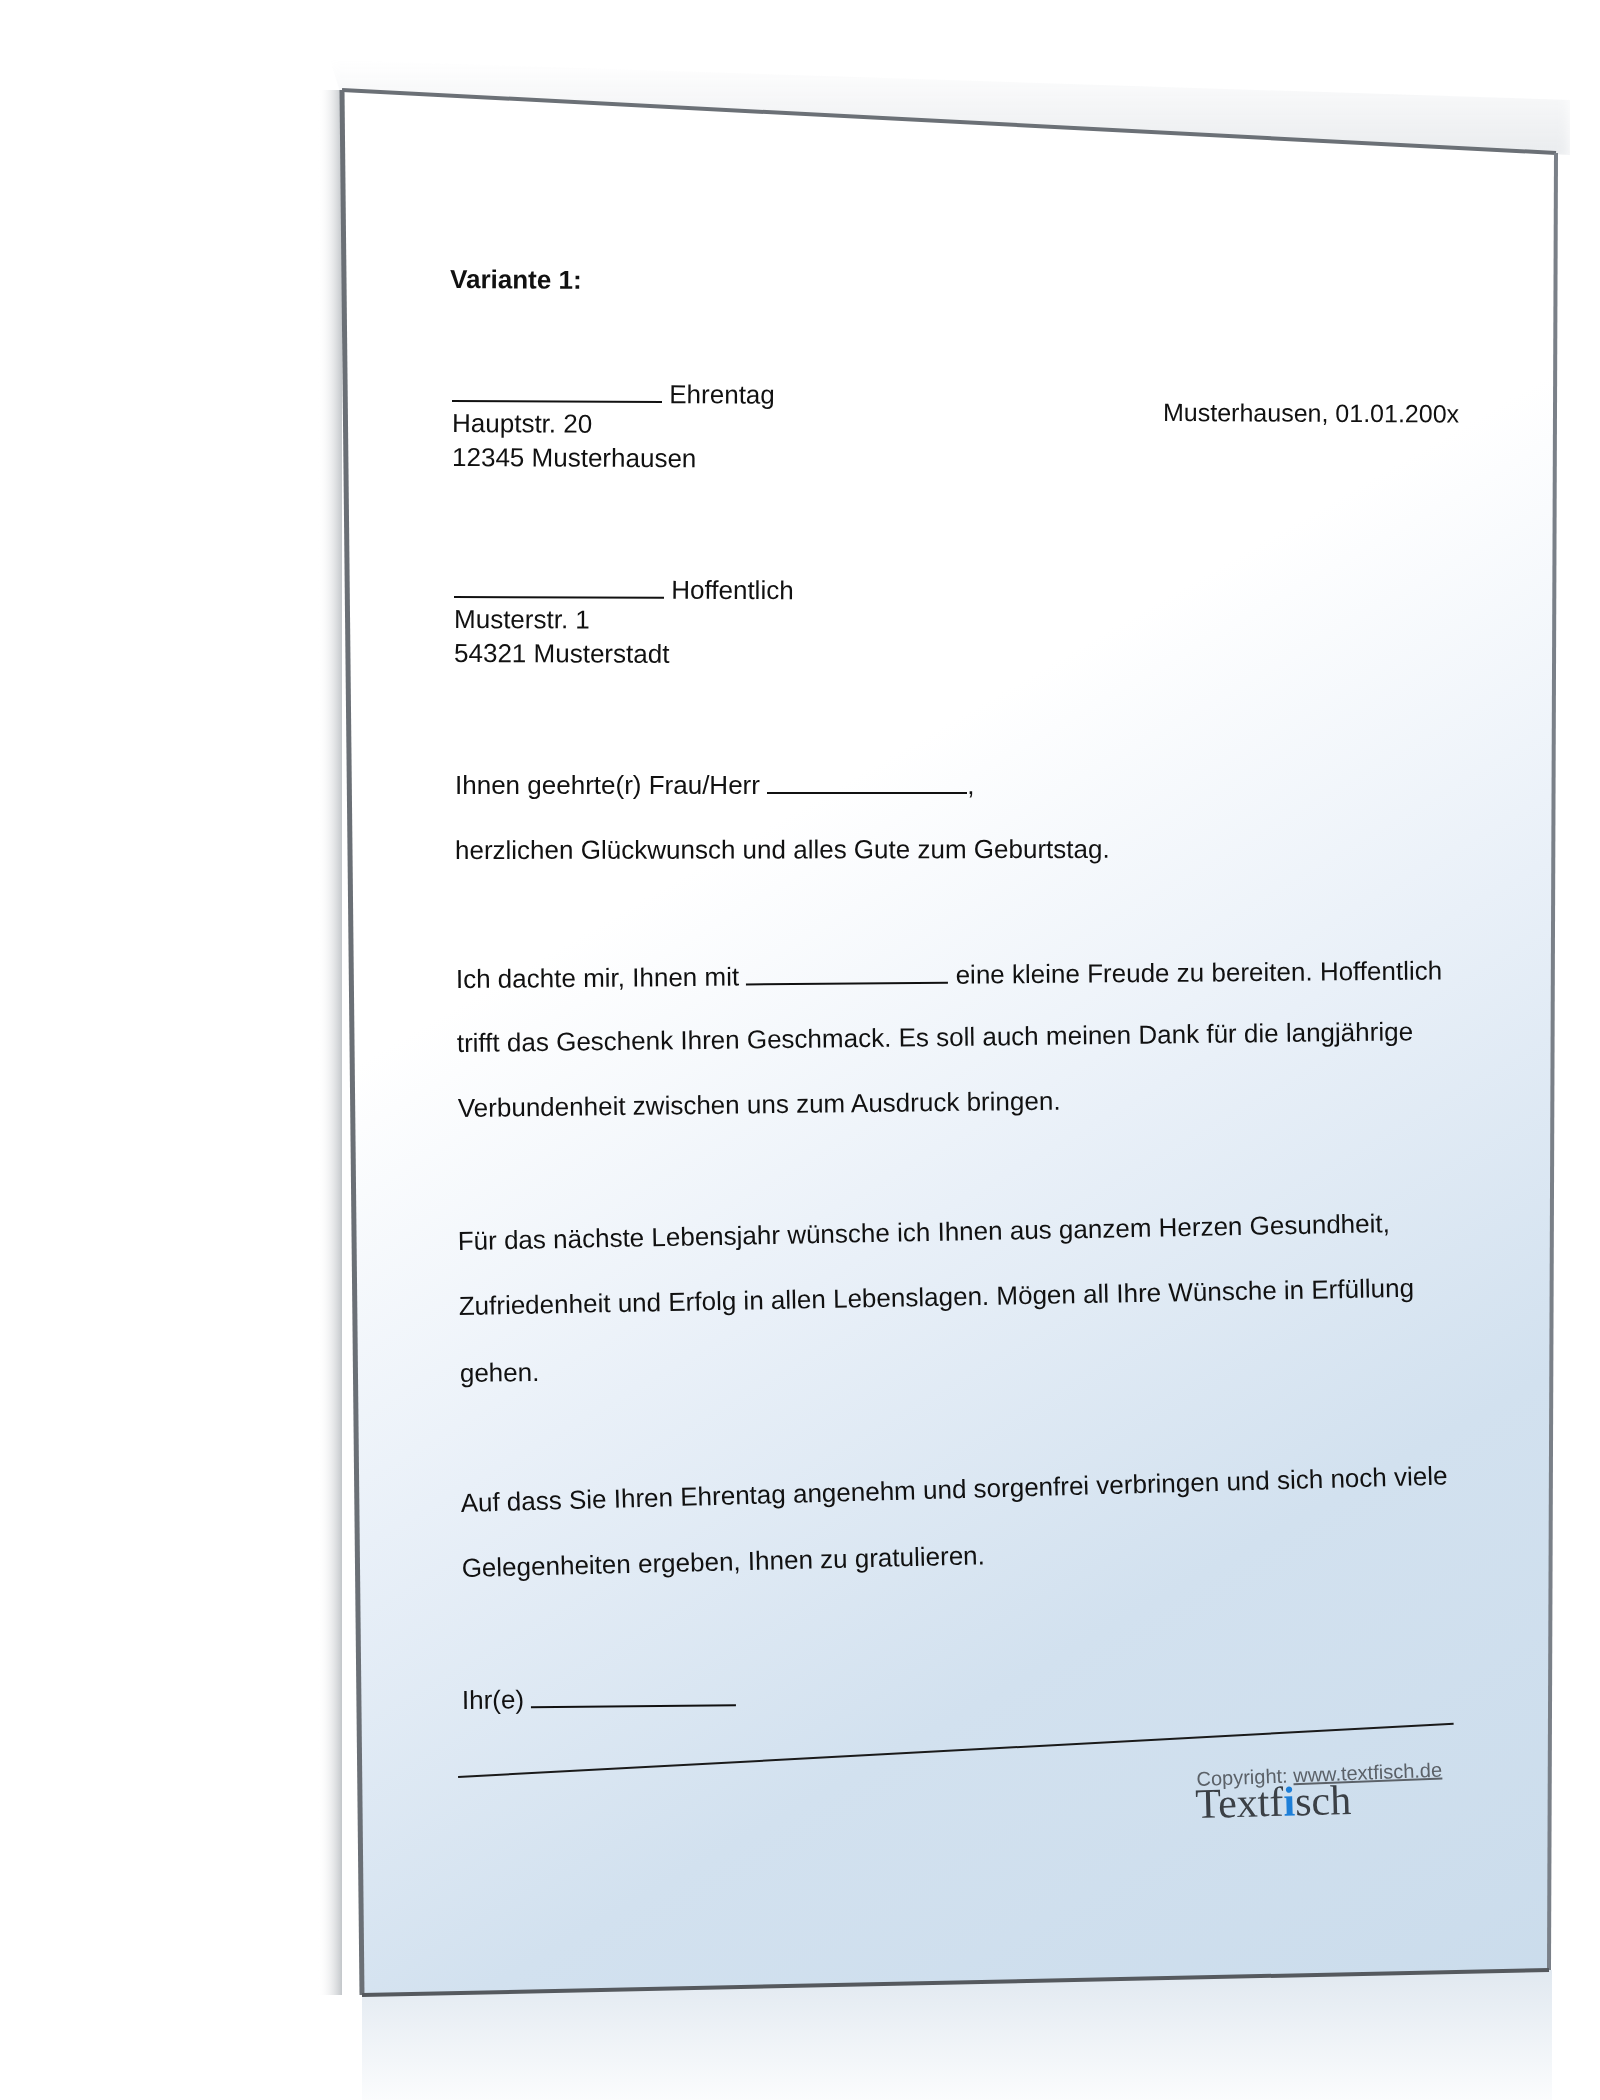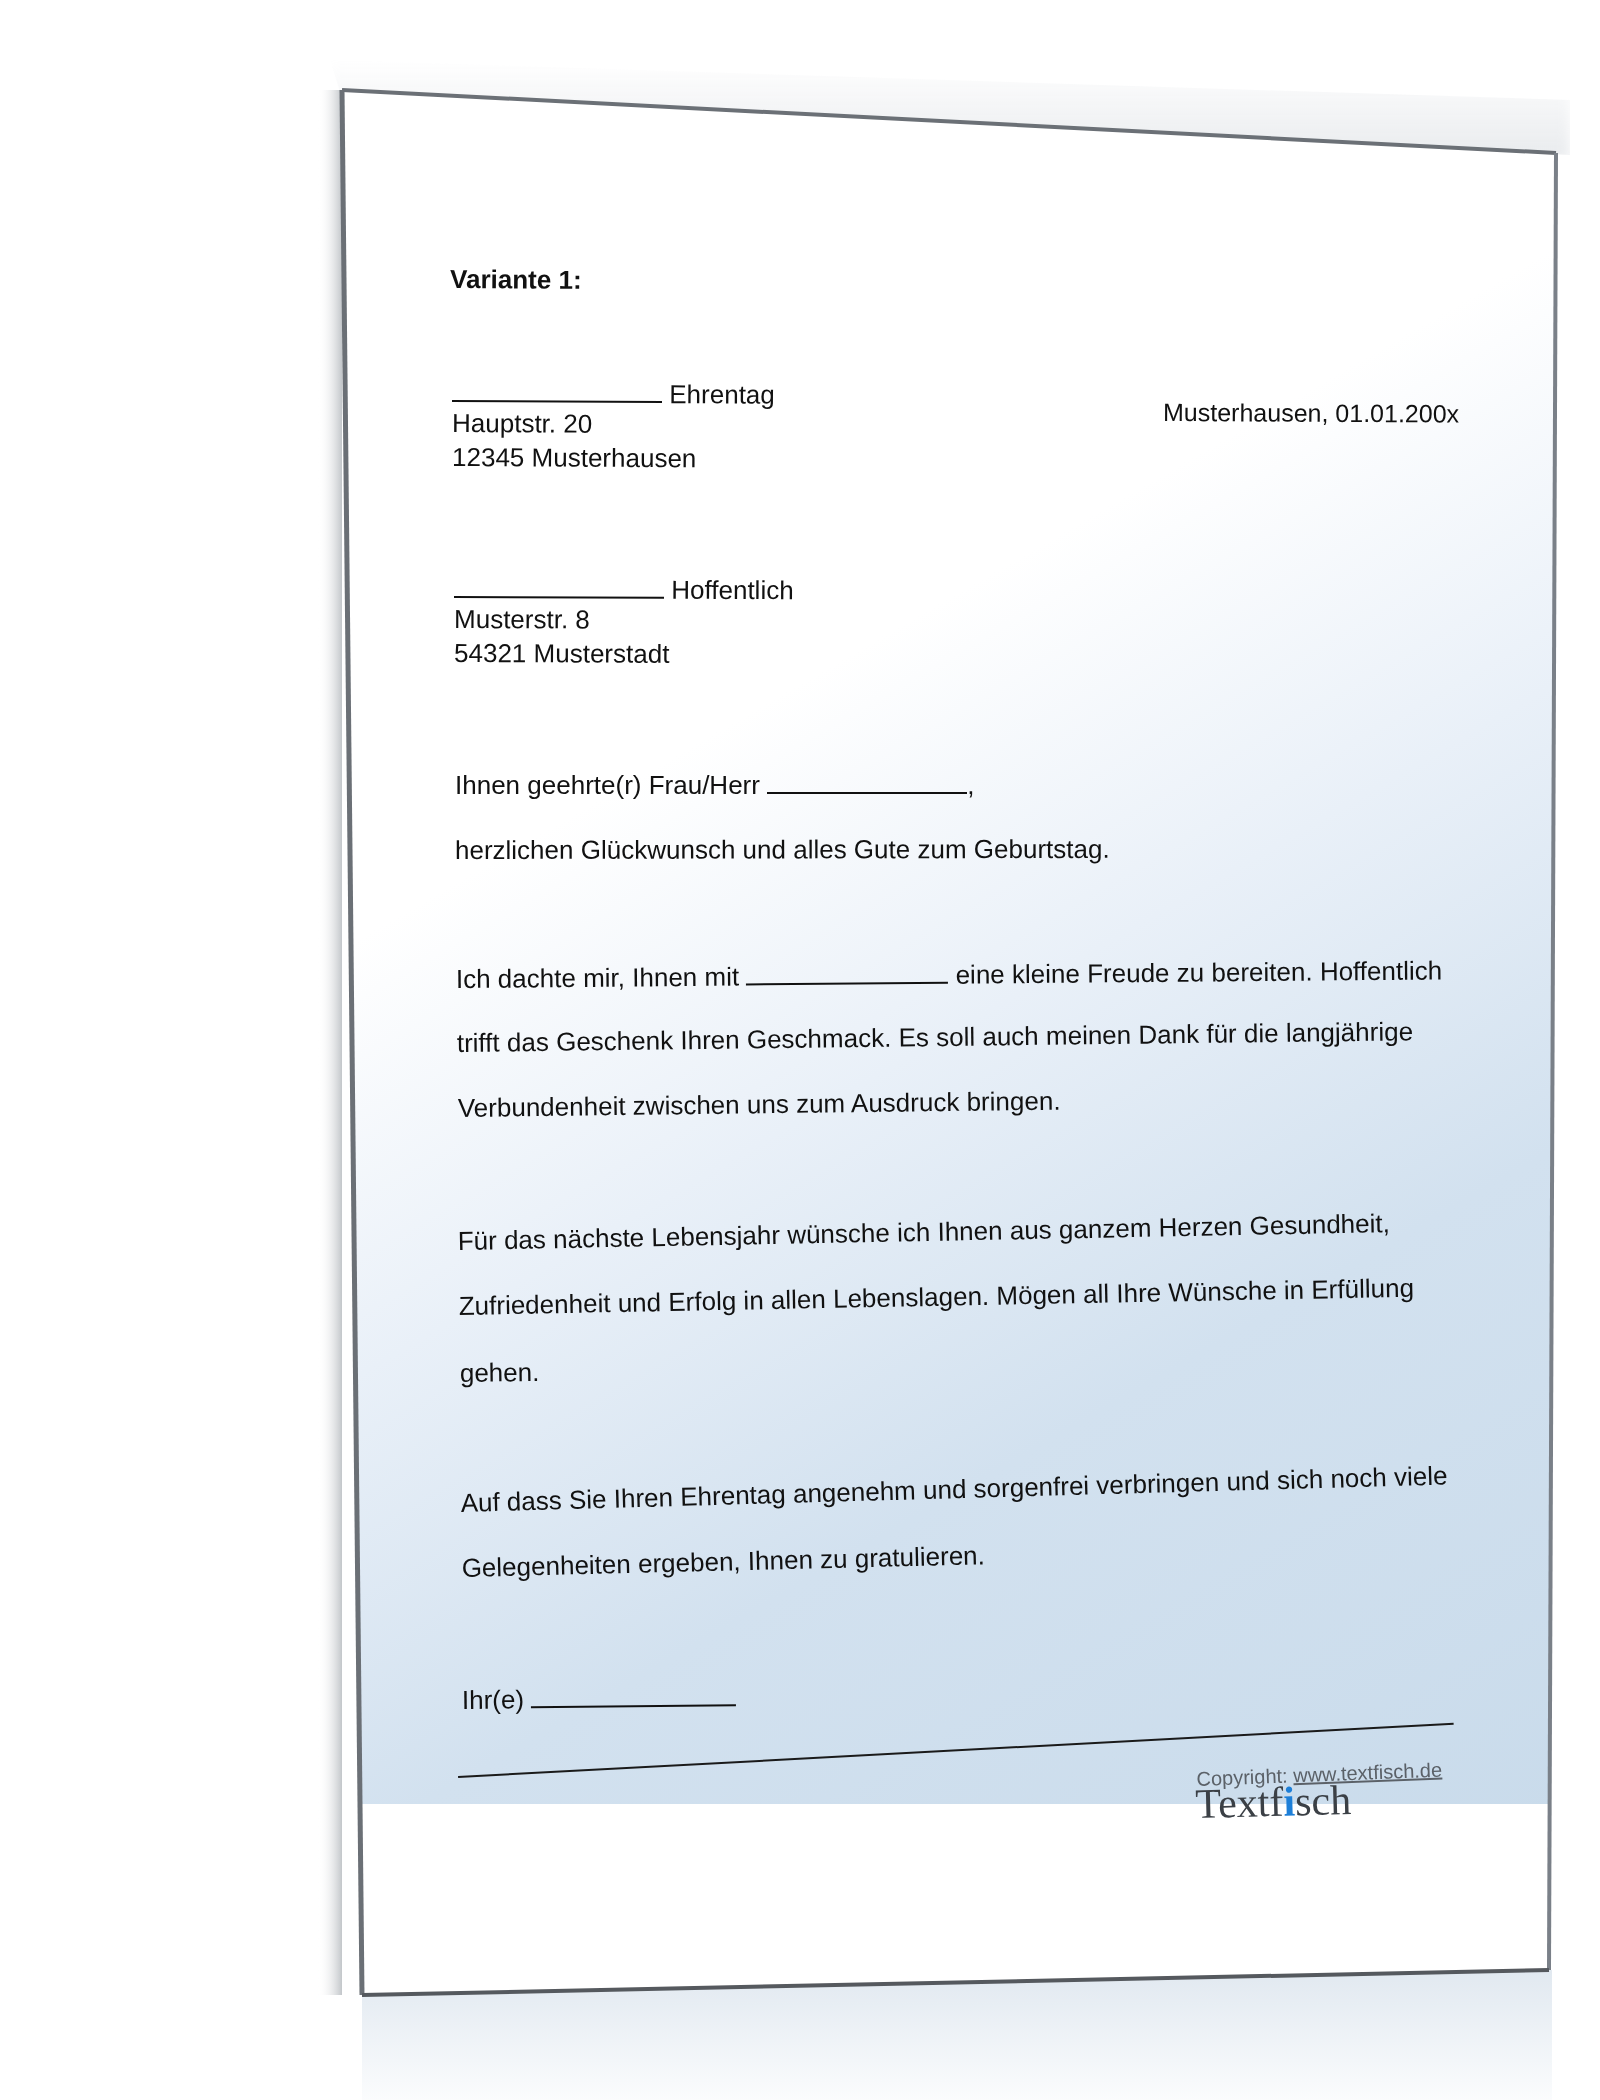--- a/index.html
+++ b/index.html
@@ -1,18 +1,18 @@
 <!DOCTYPE html>
 <html><head>
 <meta charset="utf-8">
 <style>
   html,body{margin:0;padding:0;background:#ffffff;}
   body{width:1600px;height:2100px;position:relative;overflow:hidden;font-family:"Liberation Sans",sans-serif;color:#111;}
   .page{position:absolute;left:0;top:0;width:1600px;height:2100px;}
-  .sheet{position:absolute;left:0;top:0;width:1600px;height:1804px;
+  .sheet{position:absolute;left:0;top:0;width:1600px;height:2100px;
     clip-path:polygon(342px 90px,1556px 153px,1549px 1970px,362px 1995px);
     background:linear-gradient(150deg,#ffffff 0%,#ffffff 42%,#e9f0f8 58%,#d2e1ef 75%,#c9dbeb 100%);text-align:right;}
   .edge{position:absolute;left:0;top:0;width:1600px;height:2100px;pointer-events:none;}
   .shadow-top{position:absolute;left:330px;top:60px;width:1240px;height:100px;
     background:linear-gradient(to bottom,rgba(255,255,255,0),rgba(190,196,204,.35));
     clip-path:polygon(0 0,100% 40px,100% 95px,10px 32px);filter:blur(6px);}
   .reflect{position:absolute;left:362px;top:1970px;width:1190px;height:150px;
     background:linear-gradient(to bottom,rgba(200,214,228,.55),rgba(255,255,255,0));
     clip-path:polygon(0 25px,100% 0,100% 100%,0 100%);}
   .t{position:absolute;white-space:nowrap;font-size:26px;line-height:1;transform-origin:0 100%;}
@@ -41,21 +41,21 @@
     </div>
     <div class="t" style="left:452px;top:410px;transform:rotate(0.3deg);">Hauptstr. 20</div>
     <div class="t" style="left:452px;top:444px;transform:rotate(0.3deg);">12345 Musterhausen</div>
 
     <div class="t" style="left:1163px;top:400px;transform:rotate(0.3deg);font-size:25px;">Musterhausen, 01.01.200x</div>
 
     <div class="t" style="left:454px;top:576px;transform:rotate(0.2deg);">
       <span class="blank" style="width:210px;"></span>
       <span>Hoffentlich</span>
     </div>
-    <div class="t" style="left:454px;top:606px;transform:rotate(0.2deg);">Musterstr. 8</div>
+    <div class="t" style="left:454px;top:606px;transform:rotate(0.2deg);">Musterstr. 1</div>
     <div class="t" style="left:454px;top:640px;transform:rotate(0.2deg);">54321 Musterstadt</div>
 
     <div class="t" style="left:455px;top:772px;transform:rotate(0deg);">
       <span>Ihnen geehrte(r) Frau/Herr</span>
       <span class="blank" style="width:200px;"></span><span>,</span>
     </div>
     <div class="t" style="left:455px;top:837px;transform:rotate(-0.1deg);">herzlichen Glückwunsch und alles Gute zum Geburtstag.</div>
 
     <div class="t" style="left:456px;top:966px;transform:rotate(-0.5deg);">
       <span>Ich dachte mir, Ihnen mit</span>

